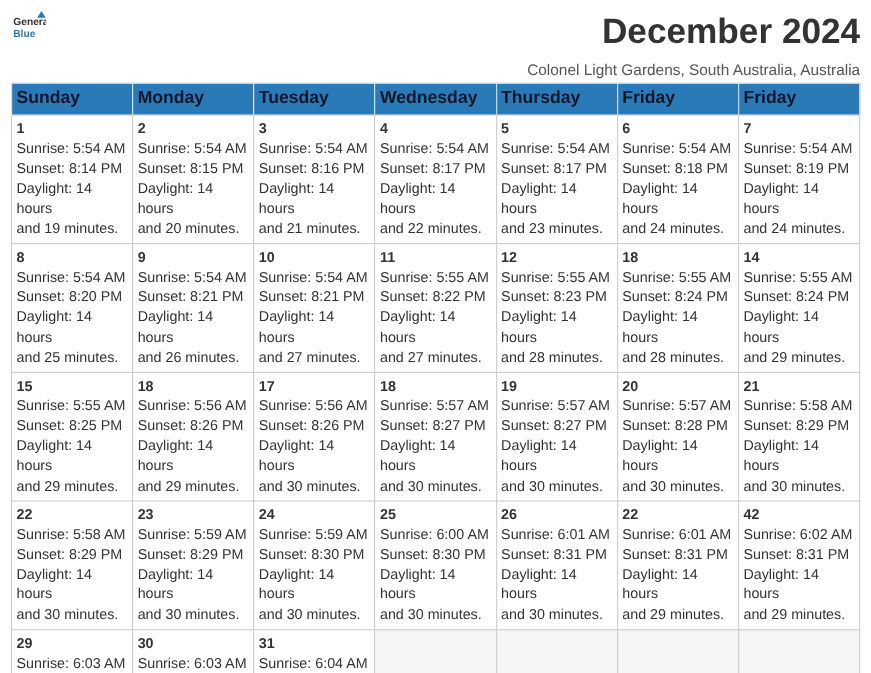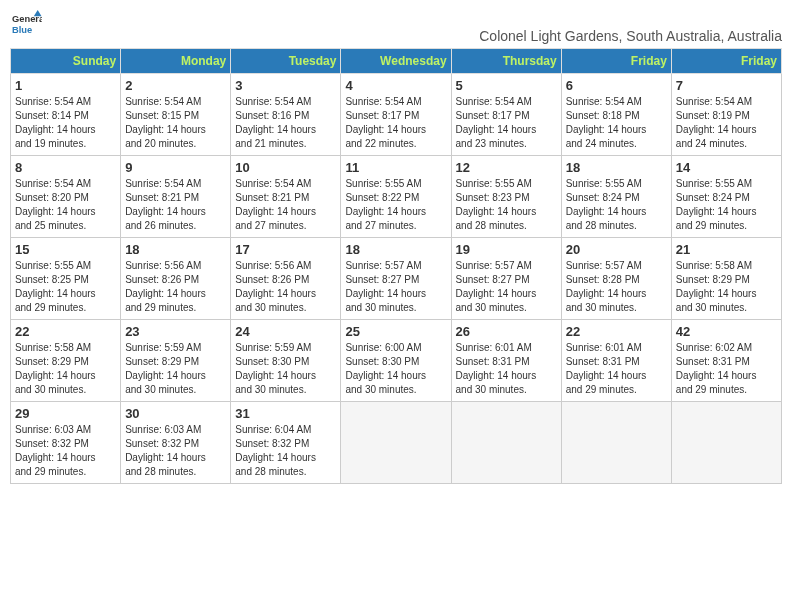--- a/index.html
+++ b/index.html
@@ -29,34 +29,34 @@
       text-align: right;
     }
     .month-title {
       font-size: 32px;
       font-weight: bold;
       color: #333;
     }
     .subtitle {
       font-size: 14px;
       color: #555;
-      margin-top: 18px;
+      margin-top: 8px;
     }
     table {
       width: 100%;
       border-collapse: collapse;
       table-layout: fixed;
     }
     th {
       background: #2a7ab8;
-      color: #bef264;
-      font-size: 12px;
+      color: #0f172a;
+      font-size: 16px;
       font-weight: bold;
       padding: 5px 4px;
-      text-align: right;
+      text-align: left;
       border: 1px solid #ddd;
     }
     td {
       border: 1px solid #ccc;
       vertical-align: top;
       padding: 4px 4px;
       font-size: 10px;
       color: #333;
       height: 80px;
       background: #fff;
@@ -64,36 +64,37 @@
     td.empty {
       background: #f5f5f5;
     }
     .day-num {
       font-size: 13px;
       font-weight: bold;
       display: block;
       margin-bottom: 2px;
     }
     .day-info {
-      font-size: 10px;
+      font-size: 13px;
       line-height: 1.4;
     }
   </style>
 </head>
 <body>
 
 <div class="header">
   <div class="logo">
     <svg class="logo-icon" viewBox="0 0 40 36">
       <text x="2" y="16" font-size="12" font-weight="bold" fill="#333">General</text>
       <text x="2" y="30" font-size="12" font-weight="bold" fill="#2a7ab8">Blue</text>
       <polygon points="30,8 40,8 35,0" fill="#2a7ab8"></polygon>
     </svg>
   </div>
   <div class="title-block">
+    <div class="month-title">December 2024</div>
     <div class="subtitle">Colonel Light Gardens, South Australia, Australia</div>
   </div>
 </div>
 
 <table>
   <thead>
     <tr>
     <th>Sunday</th>
         <th>Monday</th>
         <th>Tuesday</th>

